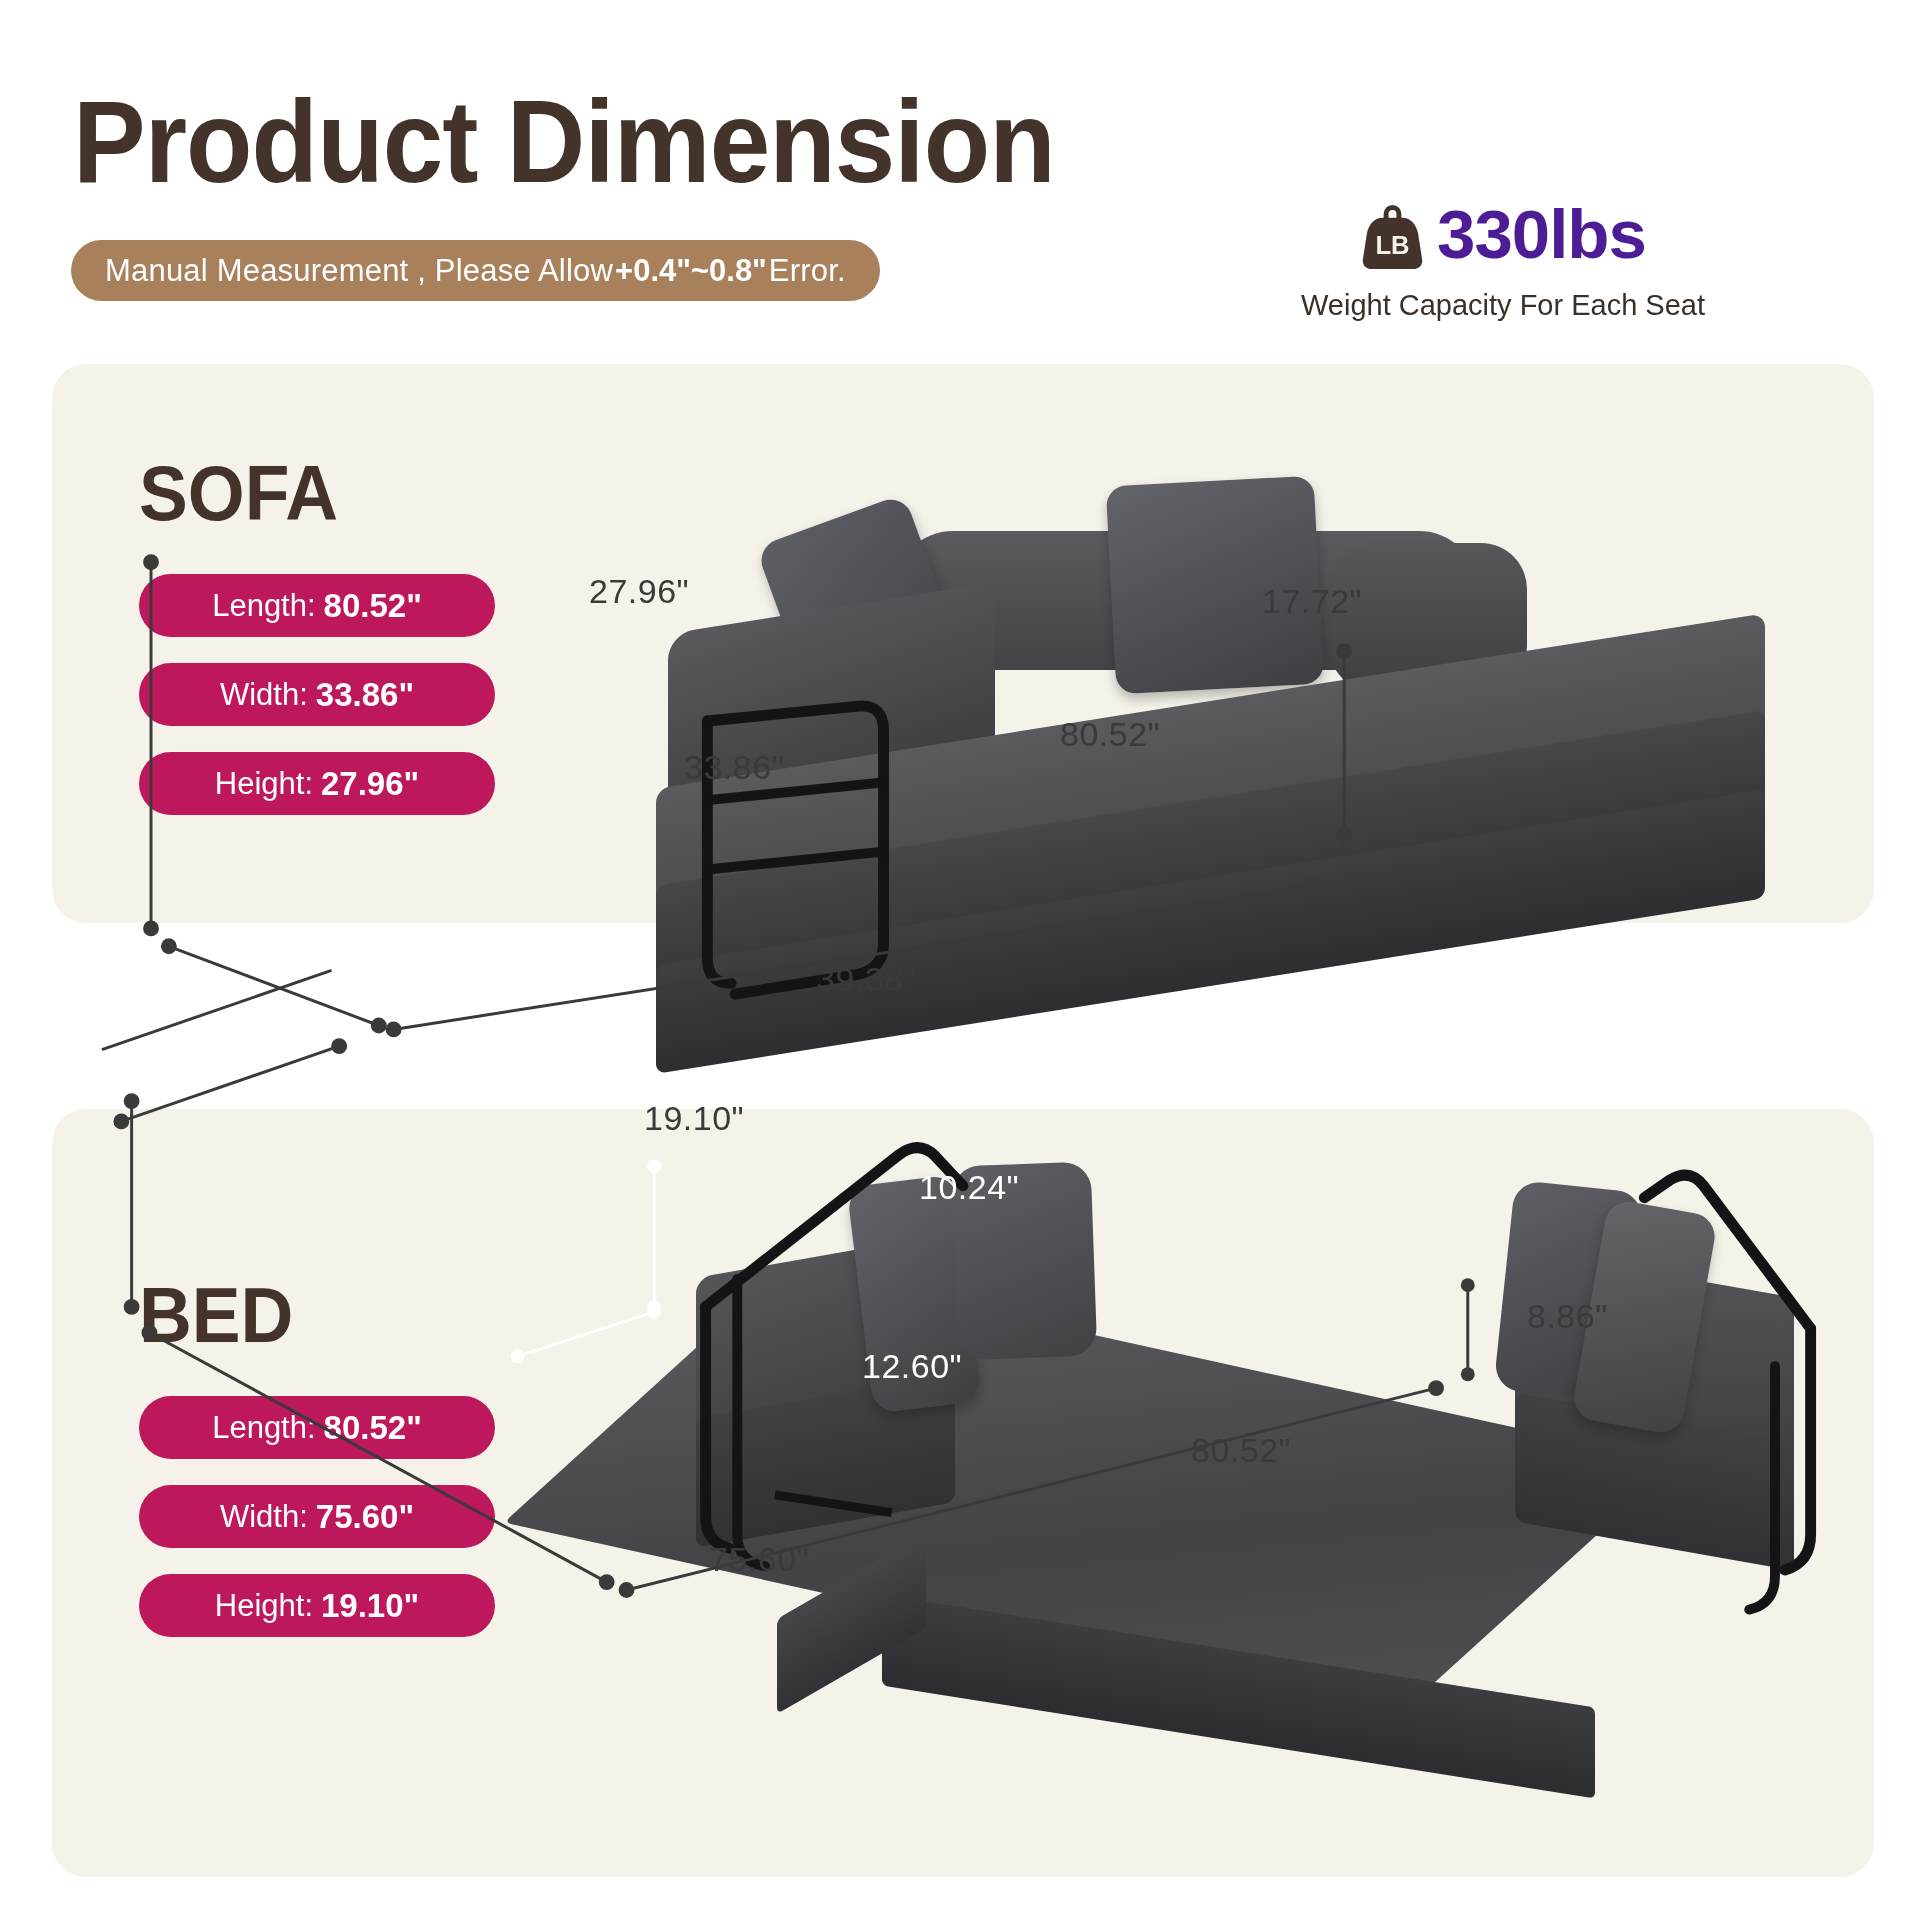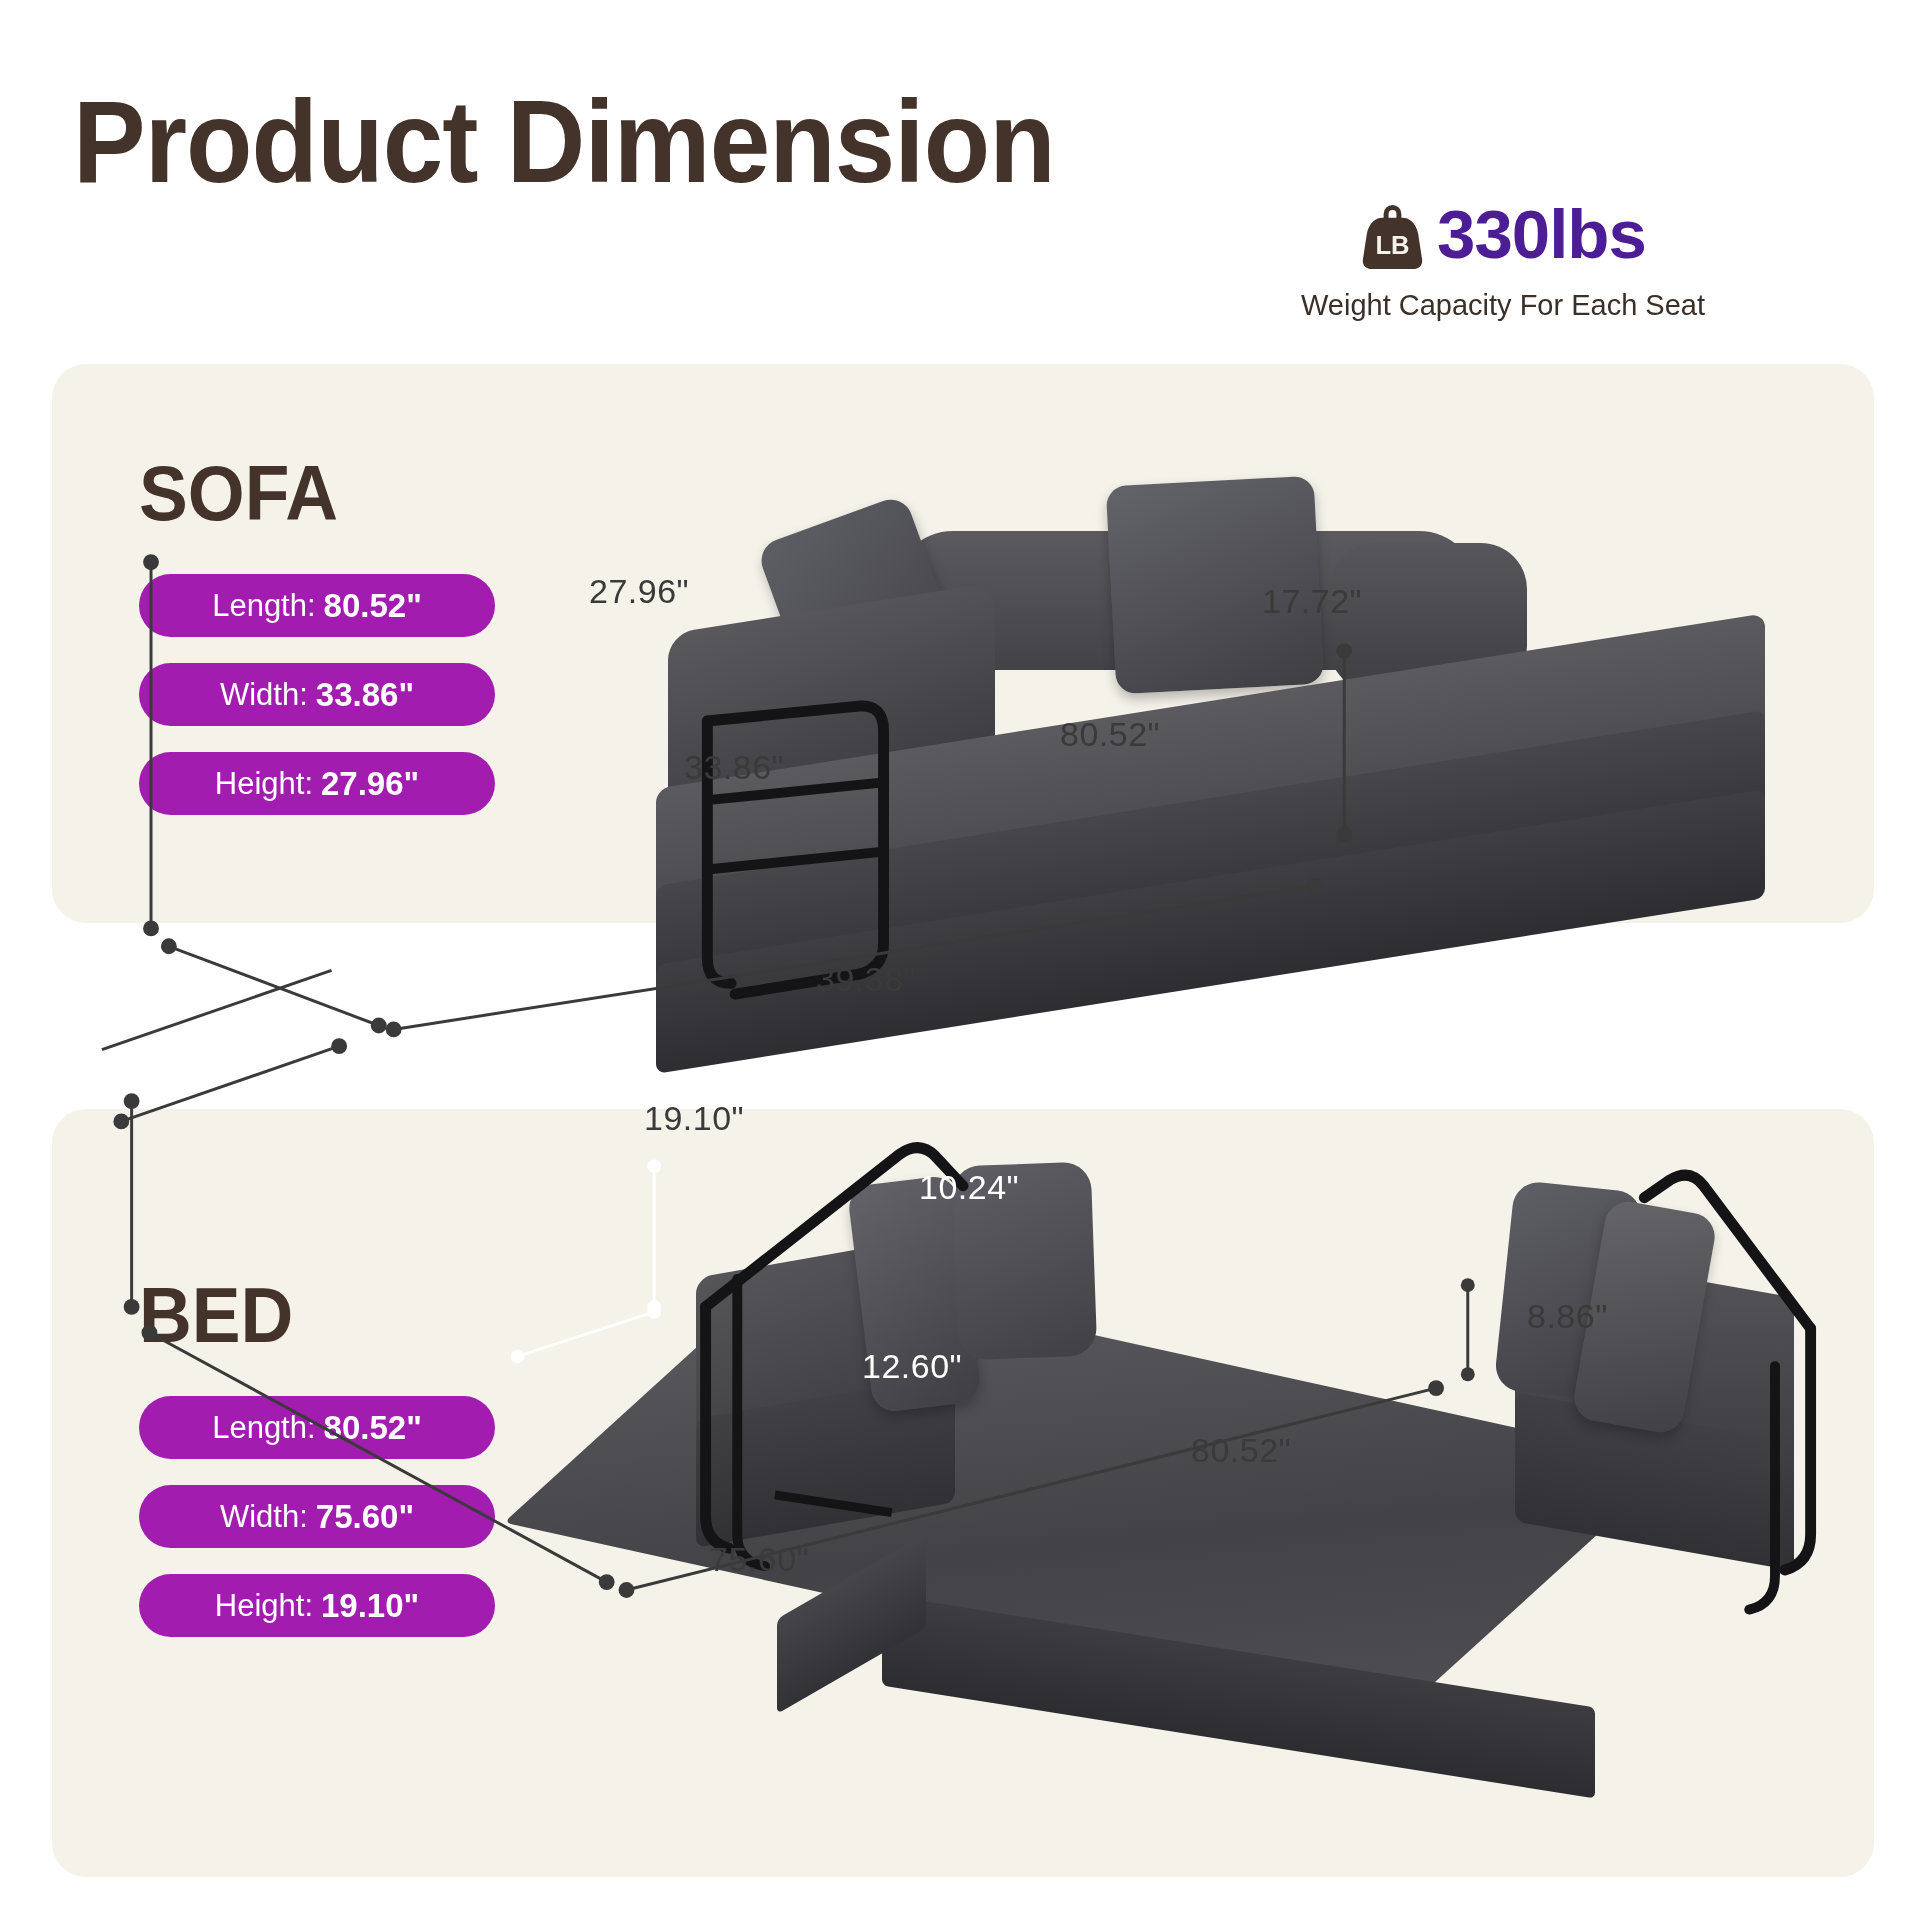--- a/index.html
+++ b/index.html
@@ -99,21 +99,21 @@
     letter-spacing: 0px;
     transform: scaleX(0.95);
     transform-origin: left center;
     margin-bottom: 42px;
     line-height: 1;
   }
   .spec-pill {
     width: 356px;
     height: 63px;
     border-radius: 32px;
-    background: #a21caf;
+    background: #be185d;
     display: flex;
     align-items: center;
     justify-content: center;
     margin-bottom: 26px;
     white-space: nowrap;
   }
   .spec-pill .spec-label {
     font-size: 31px;
     color: #FFFFFF;
     font-weight: normal;
@@ -159,20 +159,25 @@
         rgba(0,0,0,0.22) 7px);
   }
 </style>
 </head>
 <body>
 
 <div class="header">
 
   <div class="page-title">Product Dimension</div>
 
+  <div class="note-pill">
+    <span class="note-text">Manual Measurement , Please Allow </span>
+    <span class="note-strong">+0.4"~0.8"</span>
+    <span class="note-text"> Error.</span>
+  </div>
 
   <div class="weight-badge">
     <div class="weight-row">
       <span>
         <svg class="lb-icon" viewBox="0 0 66 74">
           <path d="M24 16 a9 9 0 0 1 18 0 l0 5 -5 0 0 -5 a4 4 0 0 0 -8 0 l0 5 -5 0 z" fill="#43332A"></path>
           <path d="M23 20 L43 20 C51 20 57 26 59 36 L63 62 C64 68 60 72 54 72 L12 72 C6 72 2 68 3 62 L7 36 C9 26 15 20 23 20 Z" fill="#43332A"></path>
           <text x="33" y="57" font-family="Liberation Sans, sans-serif" font-size="26" font-weight="bold" fill="#F5F2EA" text-anchor="middle">LB</text>
         </svg>
       </span>

